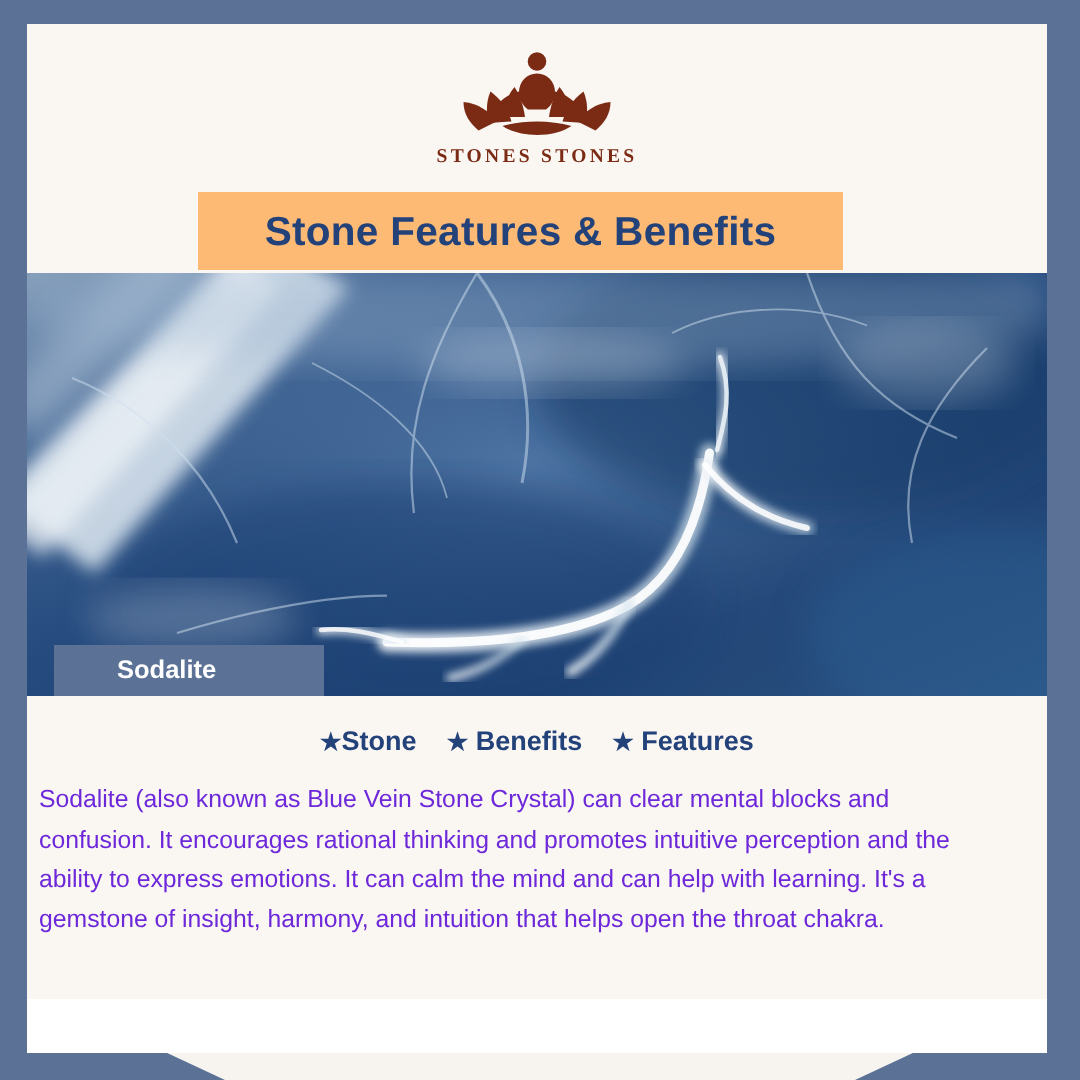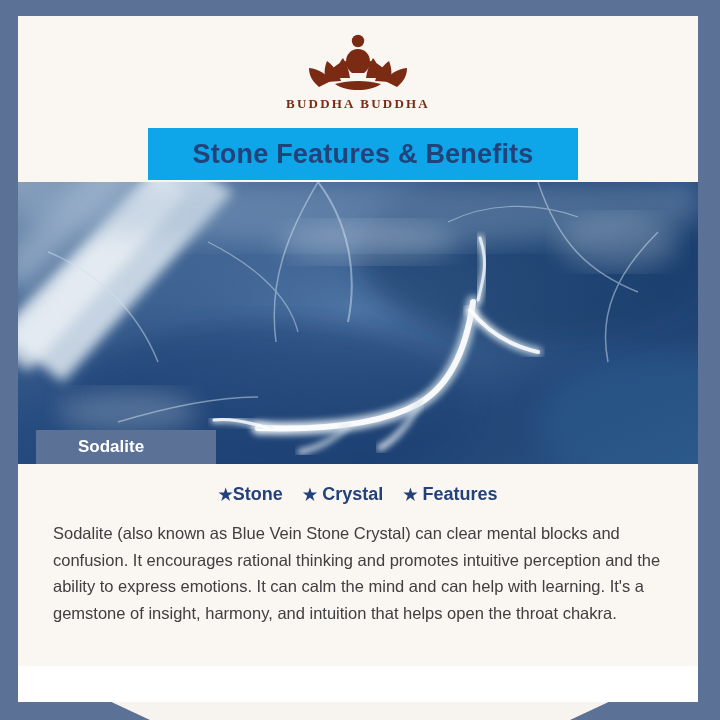--- a/index.html
+++ b/index.html
@@ -102,24 +102,24 @@
     font-size: 13px;
     letter-spacing: 2.2px;
     color: #7b2b14;
     font-weight: bold;
     font-family: "Liberation Serif", serif;
   }
 
   
   .title-banner {
     position: absolute;
-    left: 130px; top: 112px;
+    left: 114px; top: 112px;
     width: 430px;
     height: 52px;
-    background: #0ea5e9;
+    background: #fdba74;
     display: flex;
     align-items: center;
     justify-content: center;
   }
   .title-text {
     font-size: 27px;
     font-weight: bold;
     color: #23427a;
     letter-spacing: 0.2px;
     font-family: "Liberation Sans", sans-serif;
@@ -163,25 +163,25 @@
     font-size: 18px;
     font-weight: bold;
   }
   .keywords span.kw { white-space: nowrap; }
   .kw-star { font-size: 16px; }
   .kw-gap { display: inline-block; width: 10px; }
 
   
   .desc {
     position: absolute;
-    left: 35px; top: 504px;
+    left: 8px; top: 504px;
     width: 642px;
     font-size: 16.5px;
     line-height: 1.62;
-    color: #404040;
+    color: #6d28d9;
     text-align: left;
   }
 
   
   .bottom-strip {
     position: absolute;
     left: 0; bottom: 0;
     width: 680px;
     height: 36px;
     background: #ffffff;
@@ -220,21 +220,21 @@
             <path d="M44 33c-3 7-3 14-1 21l15-1c-2-7-6-14-14-20z"></path>
             <path d="M106 33c3 7 3 14 1 21l-15-1c2-7 6-14 14-20z"></path>
 
             <path d="M26 40c0 8 4 14 10 19l12-6c-5-7-12-12-22-13z"></path>
             <path d="M124 40c0 8-4 14-10 19l-12-6c5-7 12-12 22-13z"></path>
 
             <path d="M52 56c6 4 14 6 23 6s17-2 23-6c-7-2-15-3-23-3s-16 1-23 3z"></path>
           </g>
         </svg>
       </span>
-      <div class="brand-name">BUDDHA BUDDHA</div>
+      <div class="brand-name">STONES STONES</div>
     </div>
 
     <div class="title-banner">
       <div class="title-text">Stone Features &amp; Benefits</div>
     </div>
 
     <div class="hero">
       <svg width="680" height="282" viewBox="0 0 680 282" xmlns="http://www.w3.org/2000/svg">
         <defs>
           <linearGradient id="baseG" x1="0" y1="0" x2="1" y2="1">
@@ -307,21 +307,21 @@
         </g>
       </svg>
       <div class="stone-label">
         <span class="stone-label-text">Sodalite</span>
       </div>
     </div>
 
     <div class="keywords">
       <span class="kw"><span class="kw-star">★</span><span>Stone</span></span>
       <span class="kw-gap"></span>
-      <span class="kw"><span class="kw-star">★</span> <span>Crystal</span></span>
+      <span class="kw"><span class="kw-star">★</span> <span>Benefits</span></span>
       <span class="kw-gap"></span>
       <span class="kw"><span class="kw-star">★</span> <span>Features</span></span>
     </div>
 
     <div class="desc">Sodalite (also known as Blue Vein Stone Crystal) can clear mental blocks and confusion. It encourages rational thinking and promotes intuitive perception and the ability to express emotions. It can calm the mind and can help with learning. It's a gemstone of insight, harmony, and intuition that helps open the throat chakra.</div>
 
     <div class="bottom-strip"></div>
   </div>
 </div>
 

